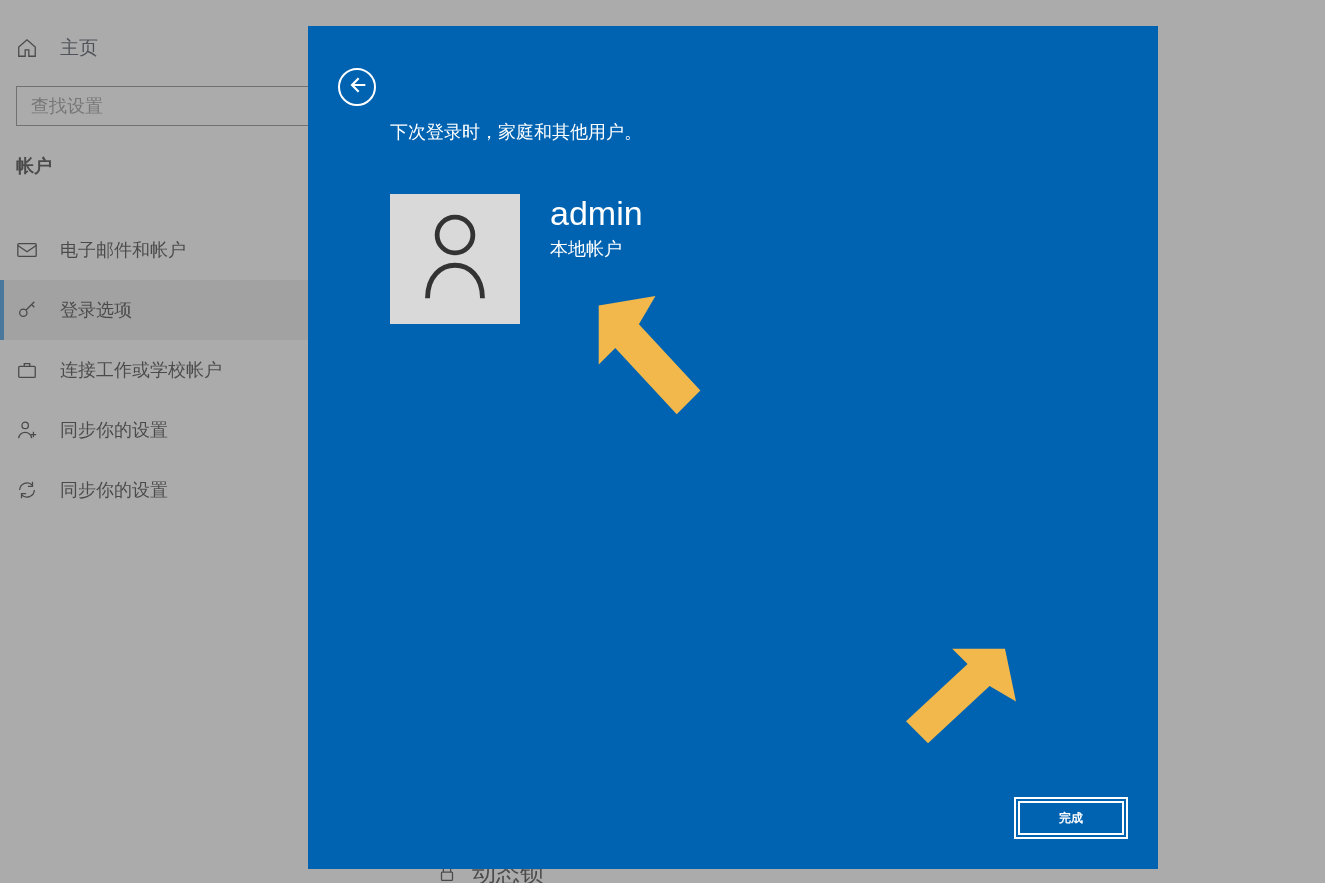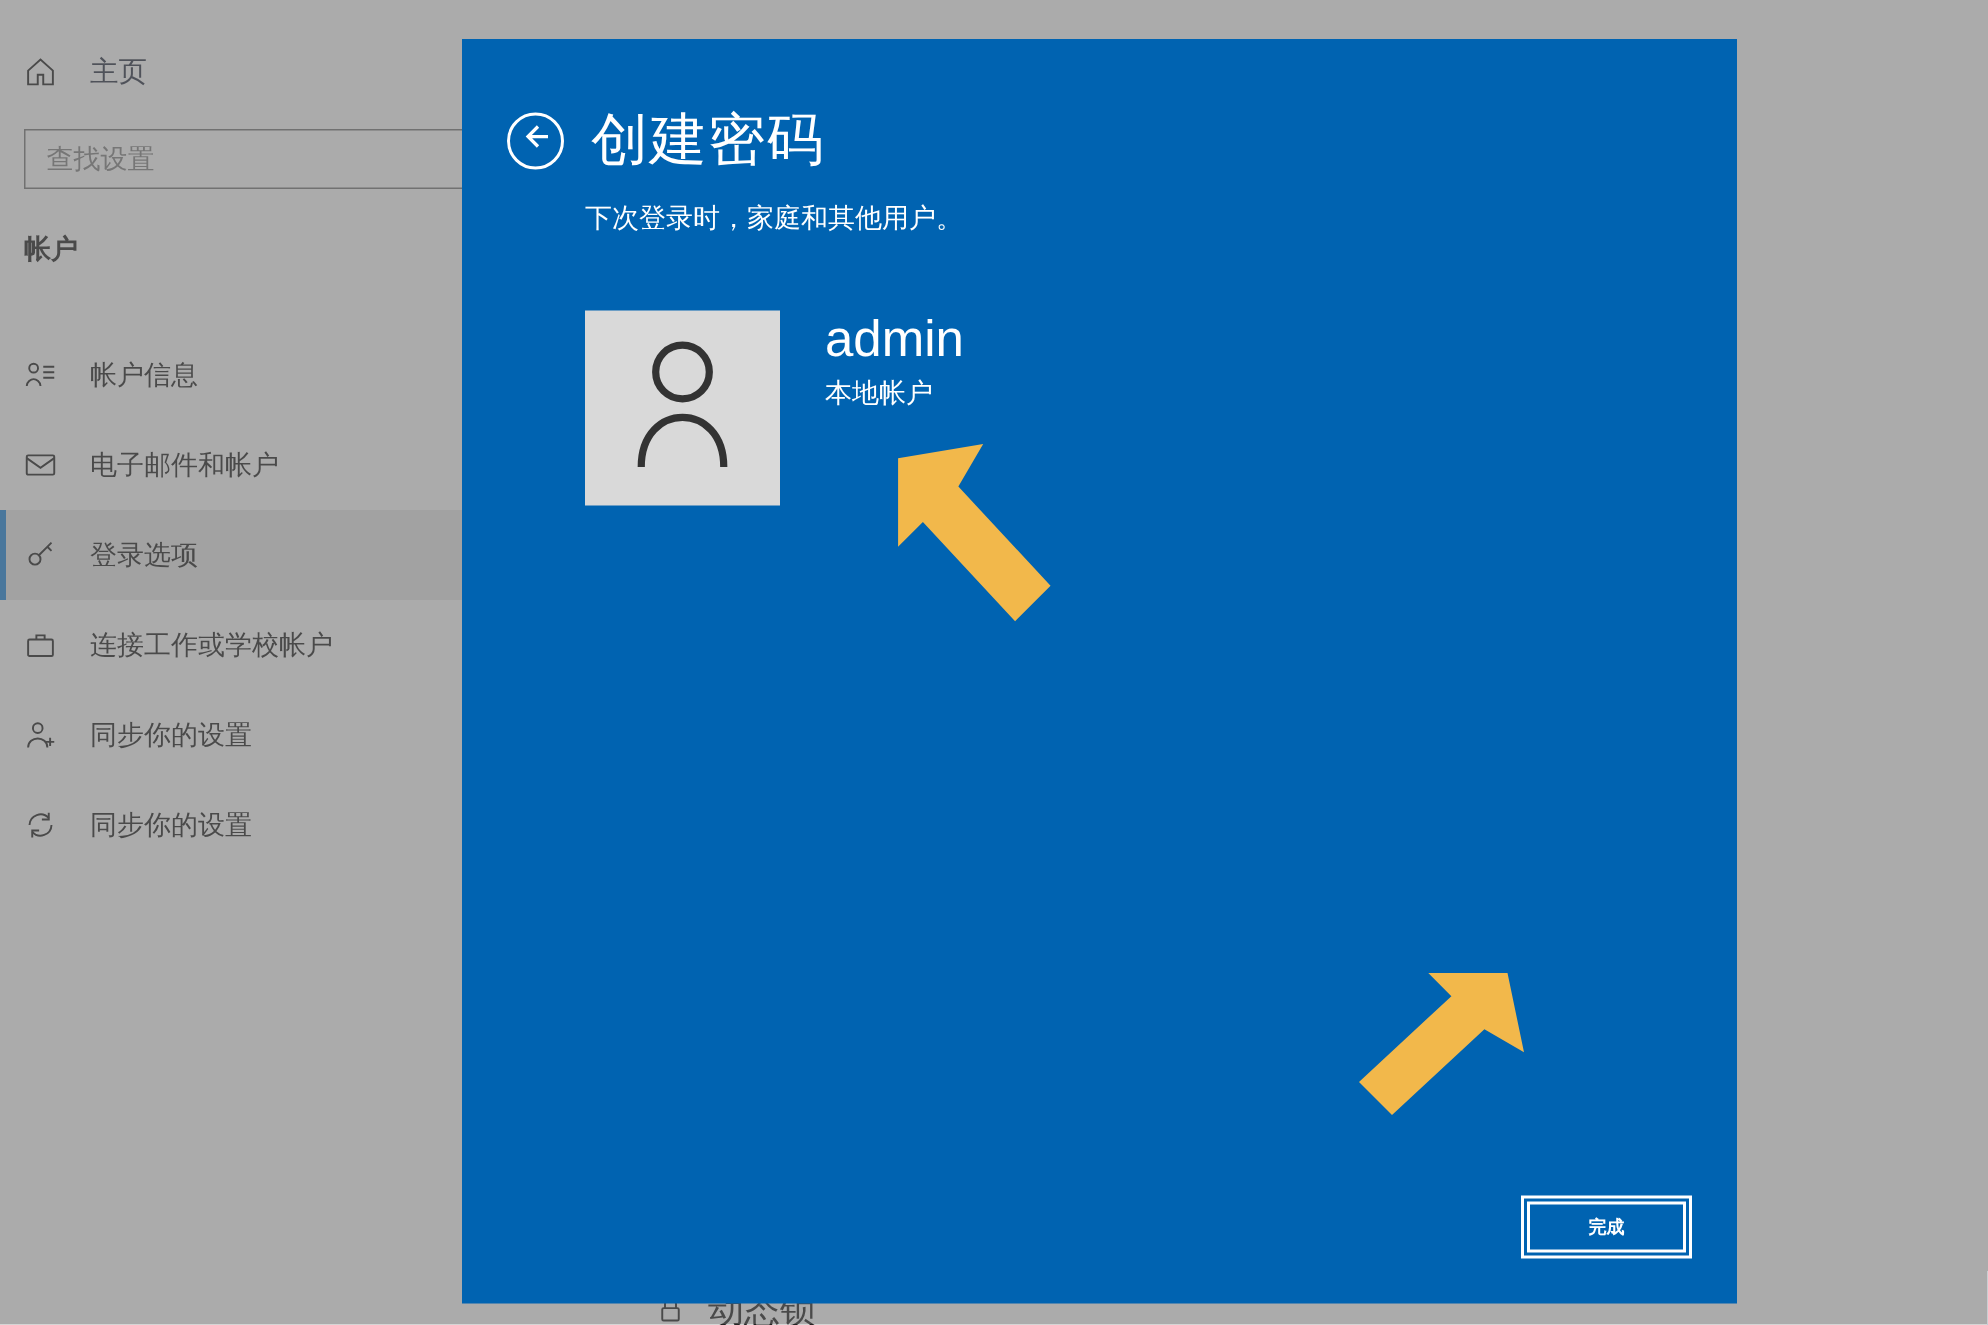--- a/index.html
+++ b/index.html
@@ -160,30 +160,20 @@
       </span>
       <span class="lbl">主页</span>
     </div>
 
     <div class="search-box">
       <input type="text" placeholder="查找设置" style="">
     </div>
 
     <div class="section-title">帐户</div>
 
-    <div class="nav-item">
-      <span class="nav-icon">
-        <svg viewBox="0 0 24 24">
-            <circle cx="7" cy="7" r="3.2"></circle>
-            <path d="M2 20c0-3 3-5 5-5s5 2 5 5"></path>
-            <path d="M14 6h8M14 10h8M14 14h8"></path>
-          </svg>
-      </span>
-      <span>帐户信息</span>
-    </div>
 
     <div class="nav-item">
       <span class="nav-icon">
         <svg viewBox="0 0 24 24">
             <rect x="2" y="5" width="20" height="14" rx="1"></rect>
             <path d="M2 7l10 7 10-7"></path>
           </svg>
       </span>
       <span>电子邮件和帐户</span>
     </div>
@@ -249,21 +239,20 @@
 
 <div class="modal">
   <div class="modal-header">
     <div class="back-circle">
       <span>
         <svg viewBox="0 0 24 24">
             <path d="M14 4 L6 12 L14 20 M6 12 H22"></path>
           </svg>
       </span>
     </div>
-    <div class="modal-title">创建密码</div>
   </div>
   <div class="modal-subtitle">下次登录时，家庭和其他用户。</div>
 
   <div class="user-block">
     <div class="avatar-box">
       <span>
         <svg viewBox="0 0 48 64">
             <circle cx="24" cy="16" r="13"></circle>
             <path d="M4 62c0-16 10-24 20-24s20 8 20 24"></path>
           </svg>

